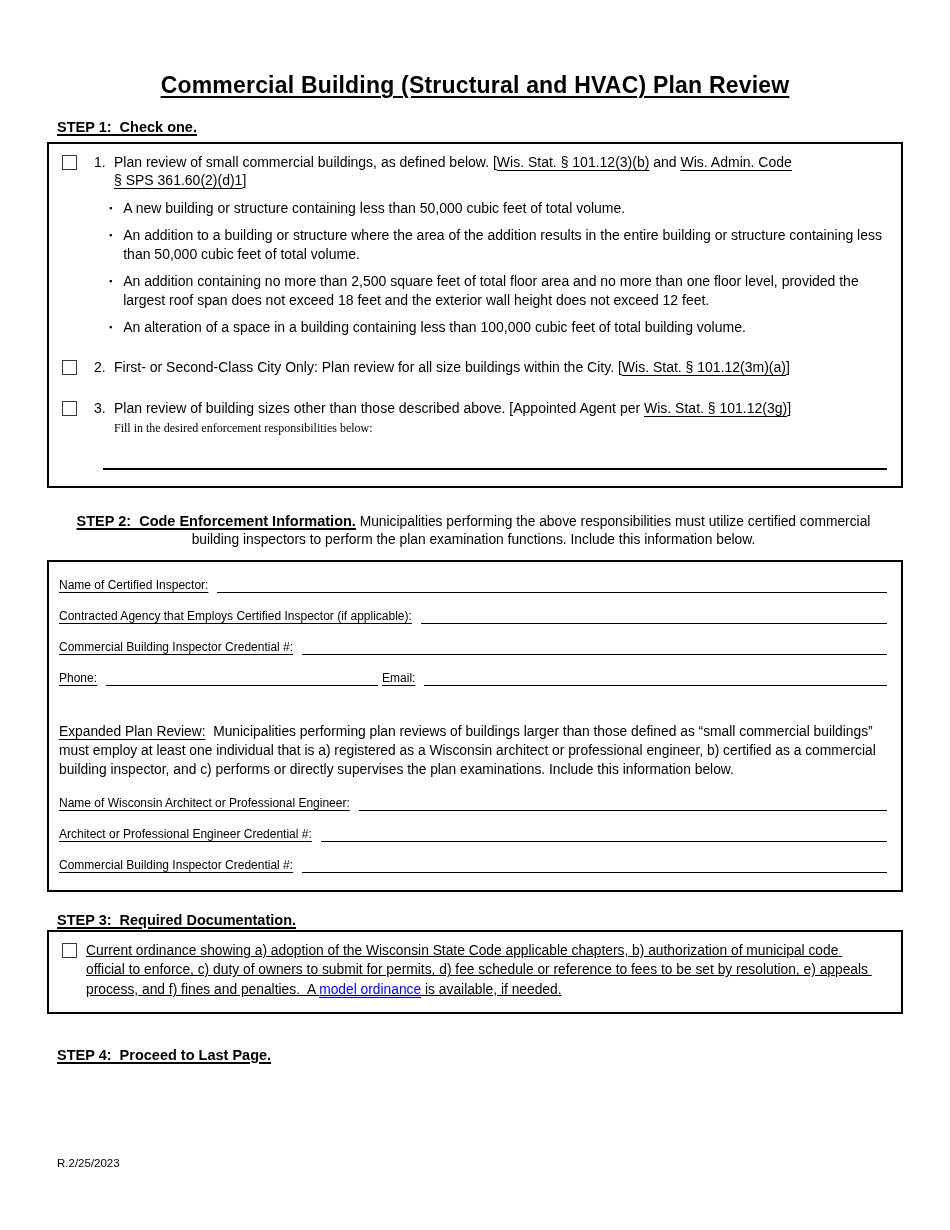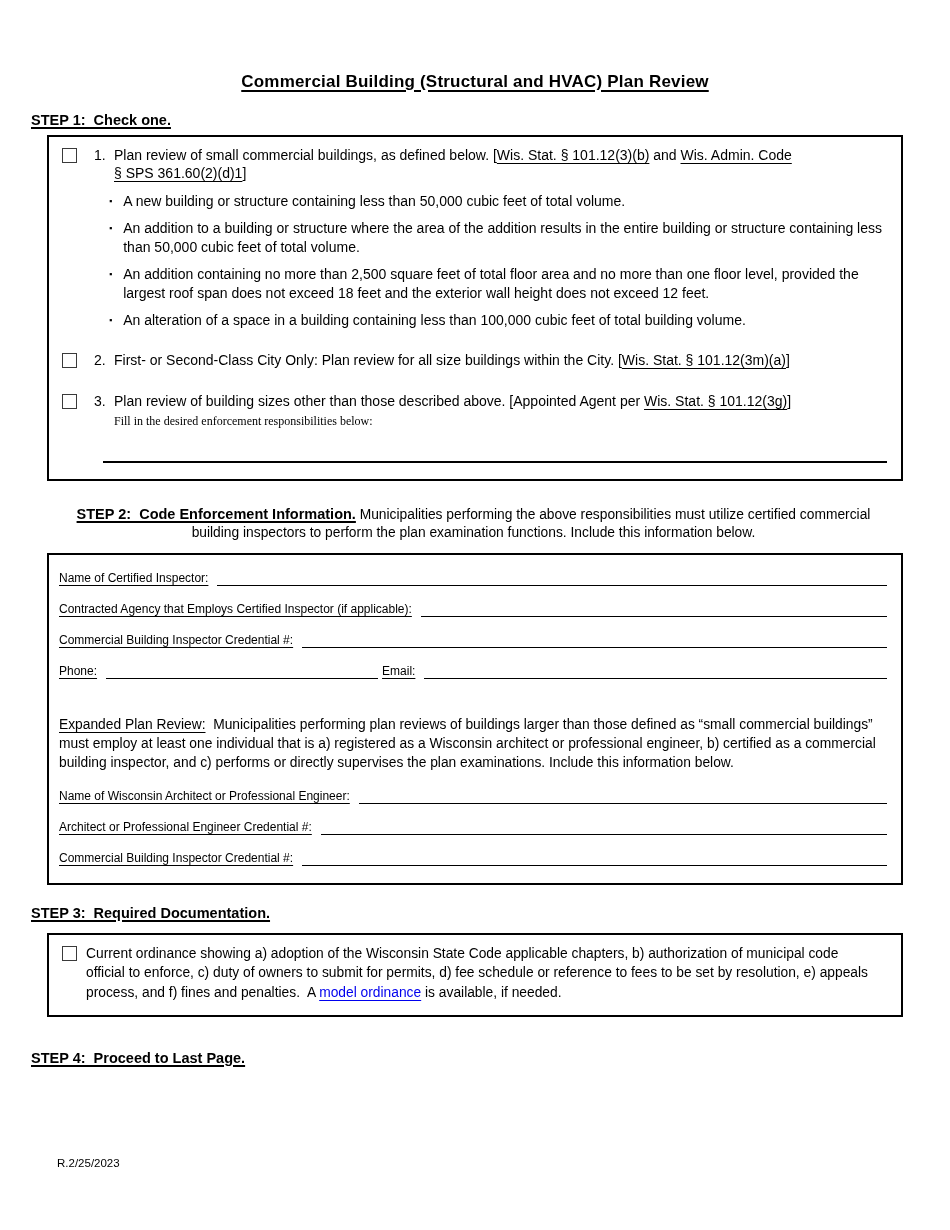--- a/index.html
+++ b/index.html
@@ -1,36 +1,36 @@
 <!DOCTYPE html>
 <html><head>
 <meta charset="utf-8">
 <style>
   html,body{margin:0;padding:0;background:#fff;}
   .page{position:relative;width:950px;height:1230px;background:#fff;
         font-family:"Liberation Sans",sans-serif;color:#000;overflow:hidden;}
   .pre{white-space:pre-wrap;}
 
   
-  .title{padding-top:72px;text-align:center;font-size:17px;font-weight:600;letter-spacing:.2px;}
+  .title{padding-top:72px;text-align:center;font-size:23px;font-weight:600;letter-spacing:.2px;}
   .title .u{text-decoration:underline;text-decoration-thickness:1.5px;text-underline-offset:3px;}
 
   
-  .step-head{margin:20px 0 0 31px;font-size:14.5px;font-weight:700;}
+  .step-head{margin:20px 0 0 57px;font-size:14.5px;font-weight:700;}
   .step-head .u{text-decoration:underline;text-decoration-thickness:1.8px;text-underline-offset:2px;white-space:pre-wrap;}
 
   
   .step2-intro{margin:24px 0 0 57px;width:833px;font-size:13.8px;line-height:1.33;text-align:center;}
   .step2-intro .u{font-weight:700;font-size:14.5px;text-decoration:underline;text-decoration-thickness:1.8px;text-underline-offset:2px;white-space:pre-wrap;}
 
   
   .box{margin-left:47px;width:856px;border:2px solid #000;box-sizing:border-box;background:#fff;}
   .box1{margin-top:7px;padding:9px 12px 16px 12px;}
   .box2{margin-top:11px;padding:2px 14px 17px 10px;}
-  .box3{margin-top:12px;padding:9px 25px 12px 12px;}
+  .box3{margin-top:2px;padding:9px 25px 12px 12px;text-decoration:underline;}
 
   
   .check-row{display:flex;align-items:flex-start;font-size:14px;line-height:1.32;}
   .cb{flex:none;width:13px;height:13px;border:1.6px solid #3a3a3a;margin:2px 0 0 1px;background:#fff;cursor:pointer;}
   .num{flex:none;width:20px;margin-left:17px;}
   .itext{flex:1;min-width:0;}
   .lk{text-decoration:underline;text-underline-offset:2.5px;cursor:pointer;}
 
   
   .bullets{margin-top:6px;}

